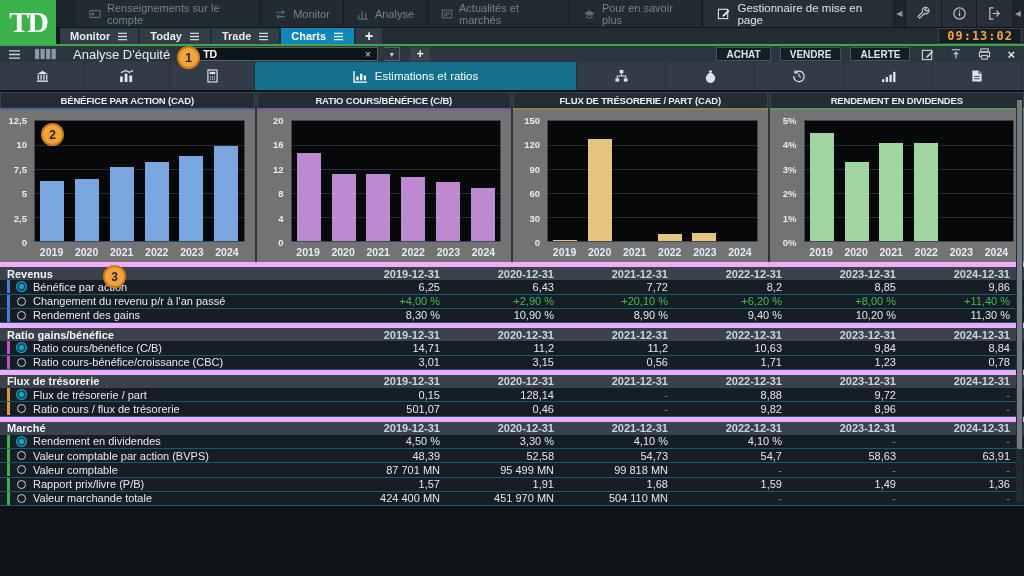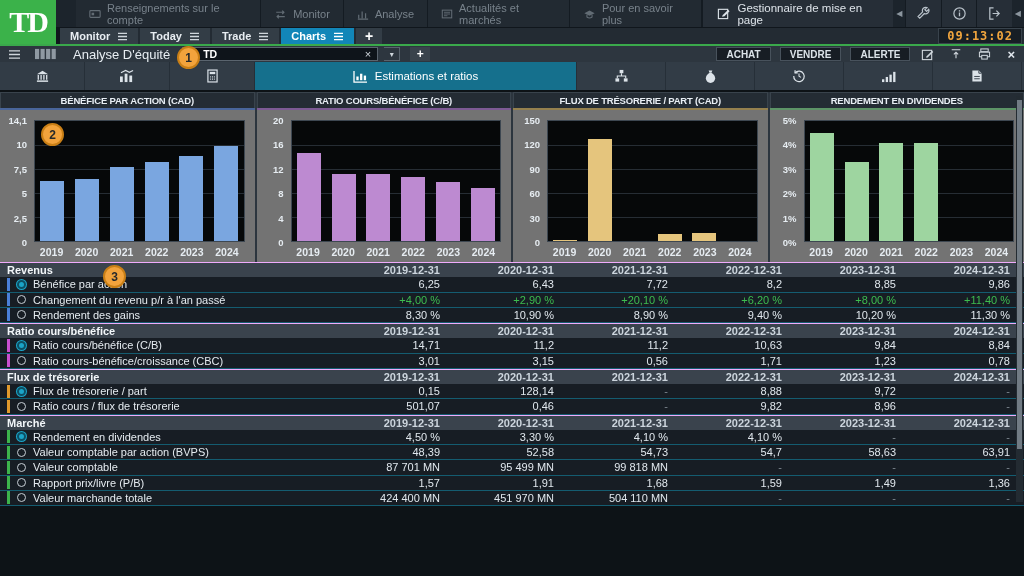--- a/index.html
+++ b/index.html
@@ -84,21 +84,21 @@
   .yaxis { position:absolute; left:0; width:30px; top:10px; bottom:20px; }
   .ytick { position:absolute; right:3px; transform:translateY(-50%); color:#e6ecf1;
            font-size:9.5px; font-weight:bold; }
   .xaxis { position:absolute; left:34px; right:10px; bottom:2px; height:14px; display:flex; }
   .xtick { flex:1; text-align:center; color:#e6ecf1; font-size:10.5px; font-weight:bold; }
 
   
   .table { position:absolute; top:262px; left:0; right:0; bottom:0; display:flex; flex-direction:column;
            background:#141a20; }
   .trow { flex:1; display:flex; align-items:stretch; min-height:0; }
-  .thead { background:#3a434d; border-top:1px solid #f0abfc;gap:11px; }
+  .thead { background:#3a434d; border-top:5px solid #f0abfc;gap:11px; }
   .thead .tlabel { color:#f2f6f9; font-weight:bold; }
   .thead .tval { color:#ccd5dd; font-weight:bold; }
   .tdata { background:#171d24; border-bottom:1px solid #145c70; }
   .tlabel { flex:0 0 340px; display:flex; align-items:center; gap:7px; padding-left:7px;
             color:#e4eaef; font-size:11px; overflow:hidden; white-space:nowrap; }
   .tval { flex:1; display:flex; align-items:center; justify-content:flex-end; padding-right:14px;
           color:#e0e7ed; font-size:11px; white-space:nowrap; }
   .tval.pos { color:#3dbd4f; }
   .tval.dash { color:#7e8890; }
   .accent { width:3px; height:13px; flex:0 0 3px; }
@@ -377,21 +377,21 @@
         </span>
     </div>
   </div>
 
   <div class="charts">
     <div class="chart-panel">
       <div class="chart-head">BÉNÉFICE PAR ACTION (CAD)</div>
       <div class="chart-accent" style="background: rgb(73, 101, 154);"></div>
       <div class="chart-body">
         <div class="yaxis">
-            <div class="ytick" style="top: 0%;">14,1</div>
+            <div class="ytick" style="top: 0%;">12,5</div>
             <div class="ytick" style="top: 20%;">10</div>
             <div class="ytick" style="top: 40%;">7,5</div>
             <div class="ytick" style="top: 60%;">5</div>
             <div class="ytick" style="top: 80%;">2,5</div>
             <div class="ytick" style="top: 100%;">0</div>
           </div>
           <div class="plot">
             <div class="grid">
               <div class="gridline" style="top: 20%;"></div>
               <div class="gridline" style="top: 40%;"></div>
@@ -616,21 +616,21 @@
           <span>Rendement des gains</span>
         </div>
         <div class="tval">8,30 %</div>
         <div class="tval">10,90 %</div>
         <div class="tval">8,90 %</div>
         <div class="tval">9,40 %</div>
         <div class="tval">10,20 %</div>
         <div class="tval">11,30 %</div>
       </div>
       <div class="trow thead">
-        <div class="tlabel">Ratio cours/bénéfice</div>
+        <div class="tlabel">Ratio gains/bénéfice</div>
         <div class="tval">2019-12-31</div>
         <div class="tval">2020-12-31</div>
         <div class="tval">2021-12-31</div>
         <div class="tval">2022-12-31</div>
         <div class="tval">2023-12-31</div>
         <div class="tval">2024-12-31</div>
       </div>
       <div class="trow tdata">
         <div class="tlabel">
           <span class="accent" style="background: rgb(200, 79, 208);"></span>

